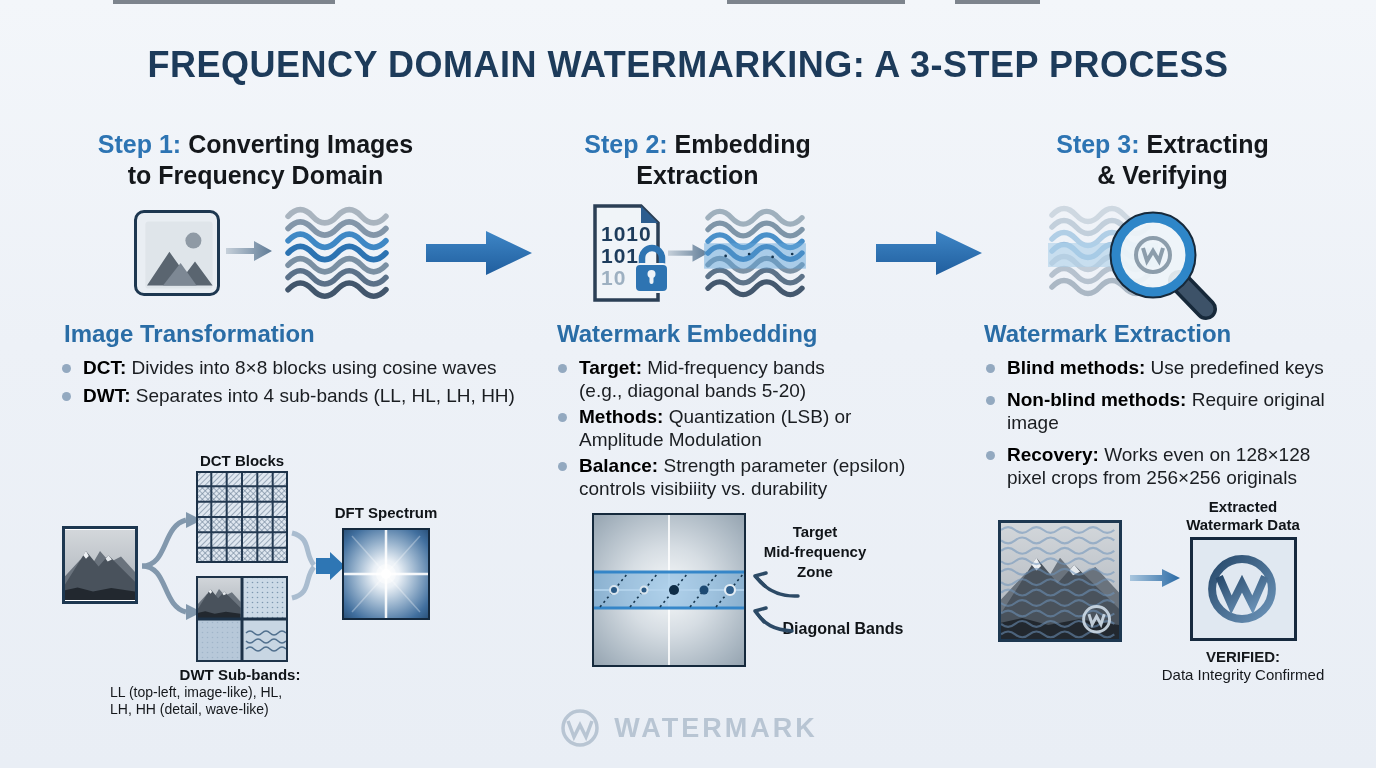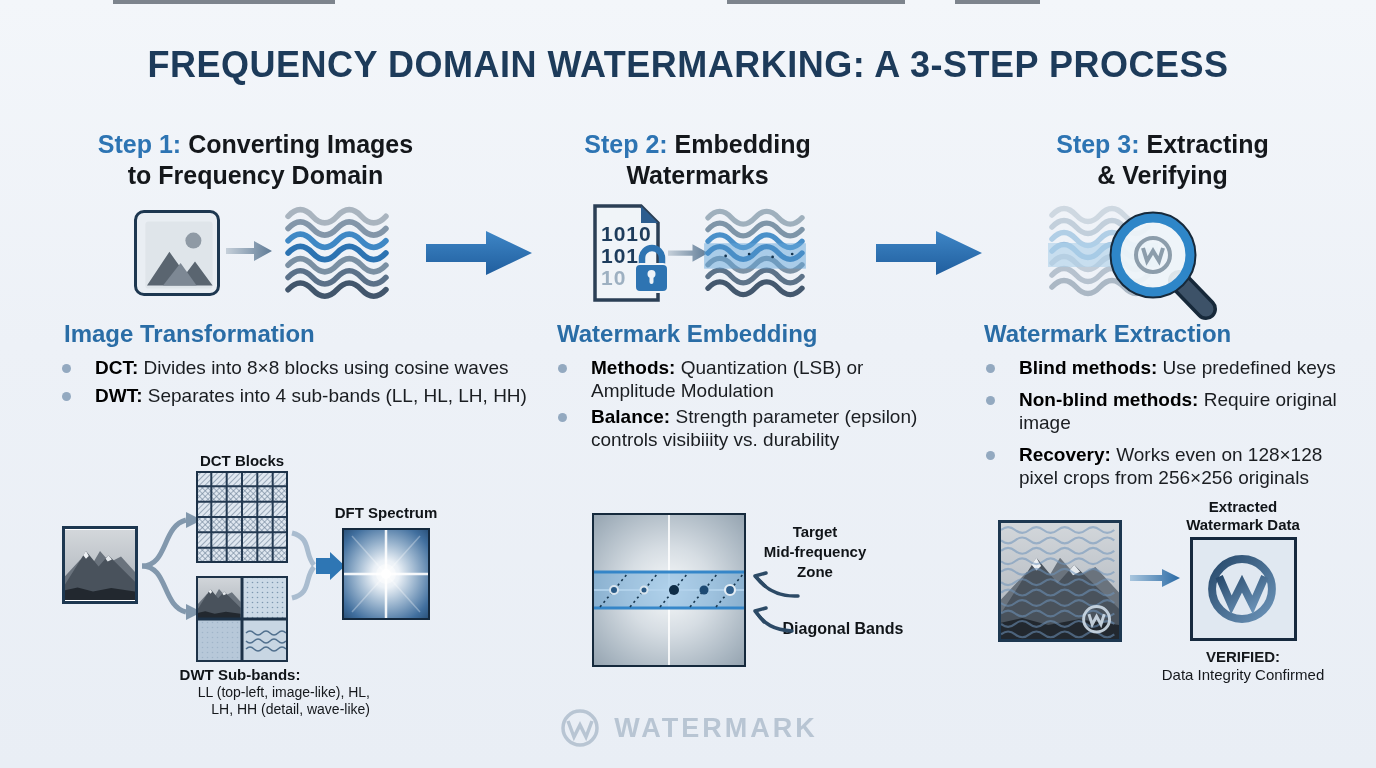--- a/index.html
+++ b/index.html
@@ -8,31 +8,31 @@
     font-family:"Liberation Sans", sans-serif;color:#15181c;}
   .abs{position:absolute;}
   .top-mark{position:absolute;top:0;height:4px;background:#1c2733;opacity:.55;}
   .main-title{position:absolute;top:44px;left:0;width:100%;text-align:center;
     font-size:36px;font-weight:bold;color:#1d3b5a;letter-spacing:.5px;}
   .step-header{position:absolute;top:129px;text-align:center;font-size:25px;
     font-weight:bold;color:#14171b;line-height:31px;}
   .step-label{color:#2d74b3;}
   .section-heading{position:absolute;font-size:24px;font-weight:bold;color:#2a6da6;}
   .bullets{position:absolute;font-size:19px;color:#1a1d21;}
-  .bullet-row{display:flex;gap:24px;margin-bottom:4px;line-height:24px;}
+  .bullet-row{display:flex;gap:12px;margin-bottom:4px;line-height:24px;}
   .bullets.tight .bullet-row{line-height:23px;margin-bottom:3px;}
   .bullets.spaced .bullet-row{line-height:23px;margin-bottom:9px;}
   .bullet-row .dot{flex:none;width:9px;height:9px;border-radius:50%;
     background:#93a9c0;margin-top:8px;}
   .bullet-row b{color:#000;}
   .nowrap .bullet-row{white-space:nowrap;}
   .l2{display:block;}
   .framed{border:3px solid #1d3750;box-sizing:border-box;background:#fff;}
   .dlabel{position:absolute;font-size:15px;font-weight:bold;color:#101418;text-align:center;}
-  .dsub{position:absolute;font-size:14px;color:#15181c;text-align:right;line-height:17px;}
+  .dsub{position:absolute;font-size:14px;color:#15181c;text-align:left;line-height:17px;}
   .verified-text{position:absolute;font-size:15px;color:#15181c;text-align:center;}
   .footer{position:absolute;top:706px;left:0;width:100%;display:flex;
     justify-content:center;align-items:center;gap:12px;}
   .brand-text{font-size:27px;font-weight:bold;letter-spacing:3px;color:#b8c5d3;}
   svg{display:block;}
 </style>
 </head>
 <body>
 
 <div class="canvas">
@@ -99,21 +99,21 @@
   <div class="main-title">FREQUENCY DOMAIN WATERMARKING: A 3-STEP PROCESS</div>
 
   <div class="step-header" style="left:58px;width:395px;">
     <span class="step-label">Step 1:</span>
     <span>Converting Images</span><br>
     <span>to Frequency Domain</span>
   </div>
   <div class="step-header" style="left:540px;width:315px;">
     <span class="step-label">Step 2:</span>
     <span>Embedding</span><br>
-    <span>Watermarks</span>
+    <span>Extraction</span>
   </div>
   <div class="step-header" style="left:1005px;width:315px;">
     <span class="step-label">Step 3:</span>
     <span>Extracting</span><br>
     <span>&amp; Verifying</span>
   </div>
 
   <div class="abs framed" style="left:134px;top:210px;width:86px;height:86px;border-radius:10px;border-color:#1d3750;background:#e9eef3;">
     <svg viewBox="0 0 100 100" width="80" height="80" style="margin:2px;">
       <rect x="8" y="8" width="84" height="84" rx="4" fill="#dfe5ea"></rect>
@@ -209,20 +209,24 @@
         <span class="dot"></span>
         <div><b>DCT:</b> <span>Divides into 8×8 blocks using cosine waves</span></div>
       </div>
     <div class="bullet-row">
         <span class="dot"></span>
         <div><b>DWT:</b> <span>Separates into 4 sub-bands (LL, HL, LH, HH)</span></div>
       </div>
   </div>
 
   <div class="bullets tight" style="left:558px;top:356px;width:360px;">
+    <div class="bullet-row">
+        <span class="dot"></span>
+        <div><b>Target:</b> <span>Mid-frequency bands</span><span class="l2">(e.g., diagonal bands 5-20)</span></div>
+      </div>
     <div class="bullet-row">
         <span class="dot"></span>
         <div><b>Methods:</b> <span>Quantization (LSB) or</span><span class="l2">Amplitude Modulation</span></div>
       </div>
     <div class="bullet-row">
         <span class="dot"></span>
         <div><b>Balance:</b> <span>Strength parameter (epsilon)</span><span class="l2">controls visibiiity vs. durability</span></div>
       </div>
   </div>
 

